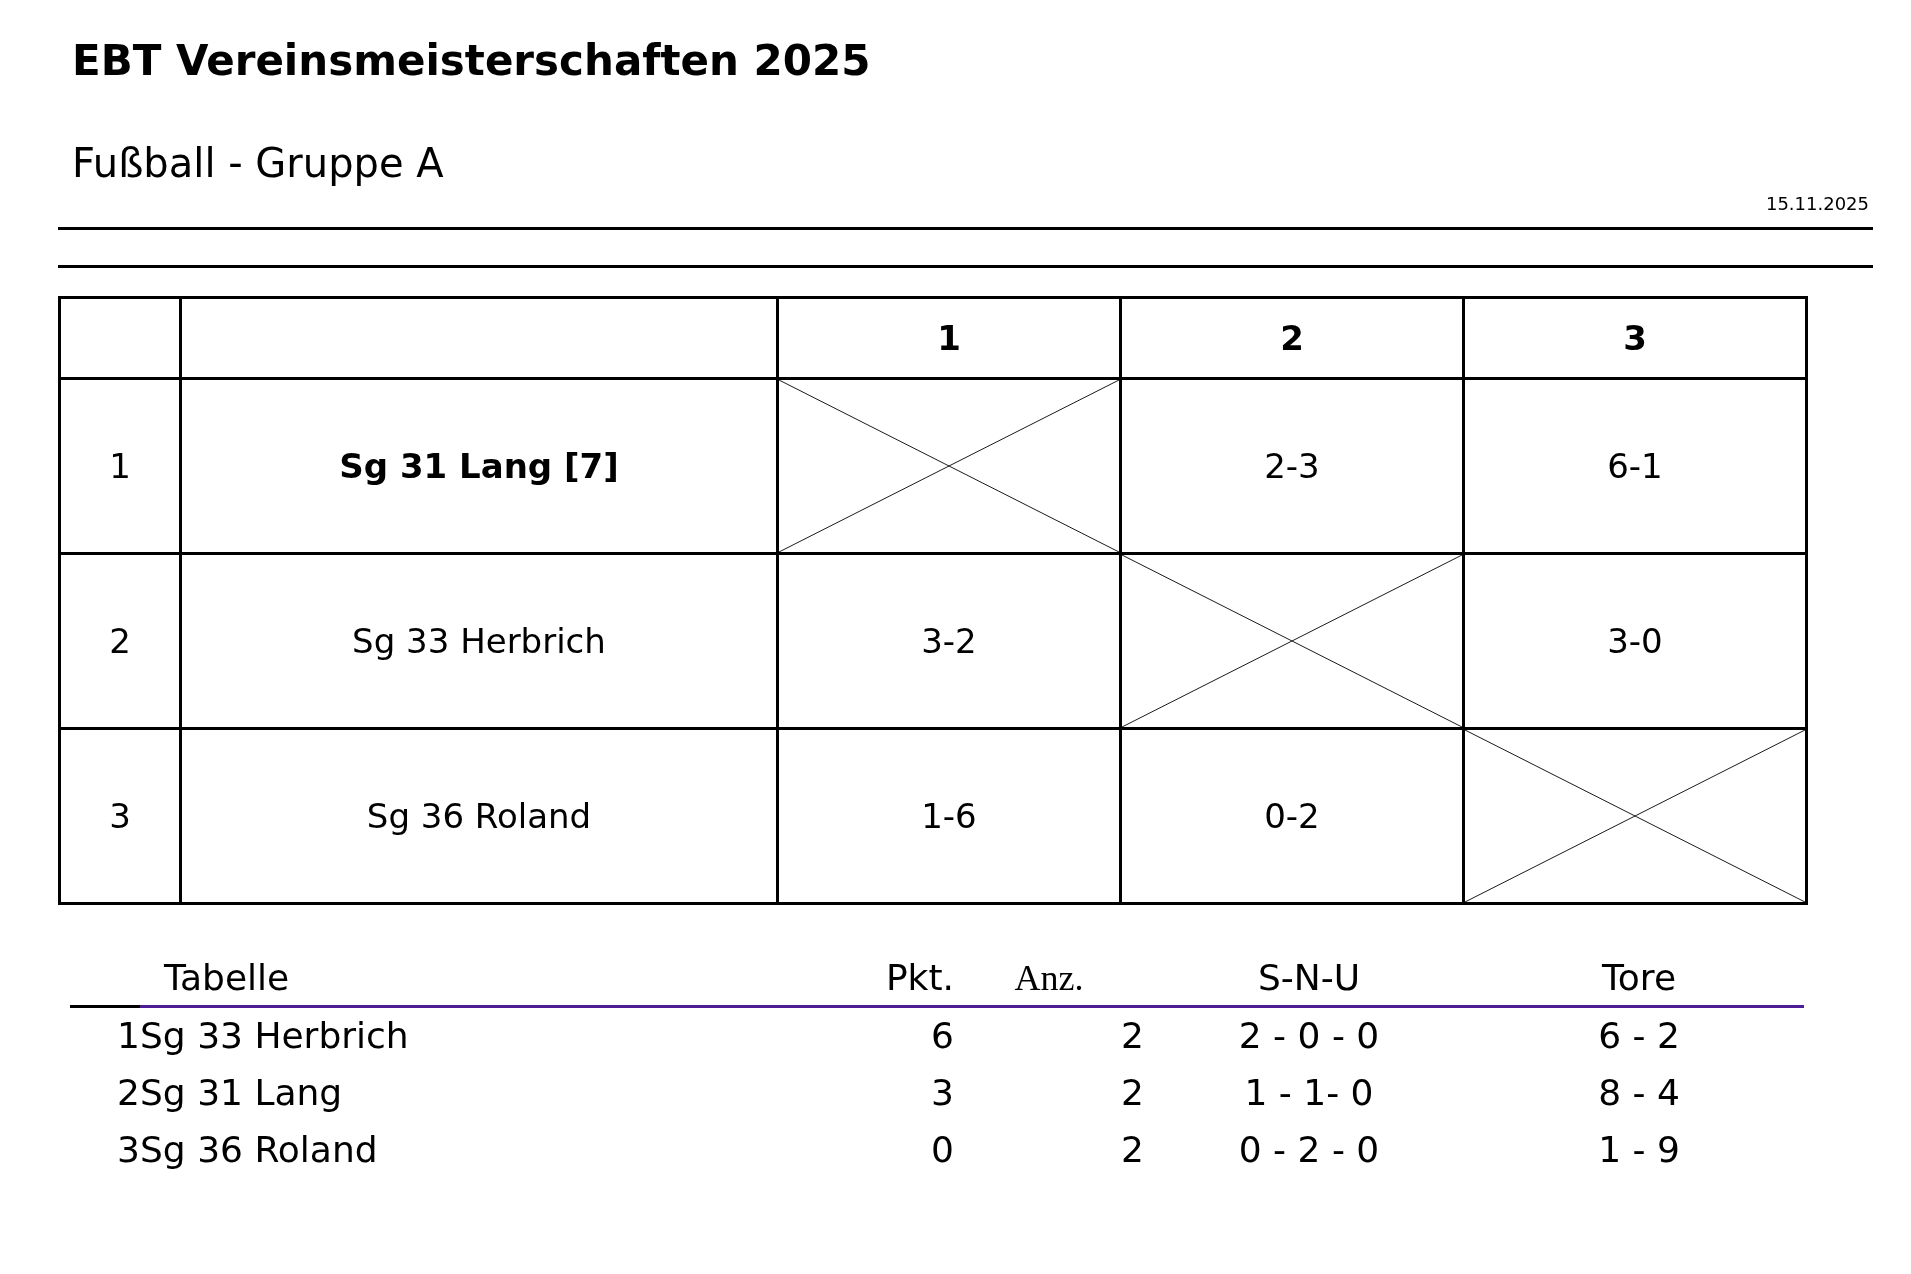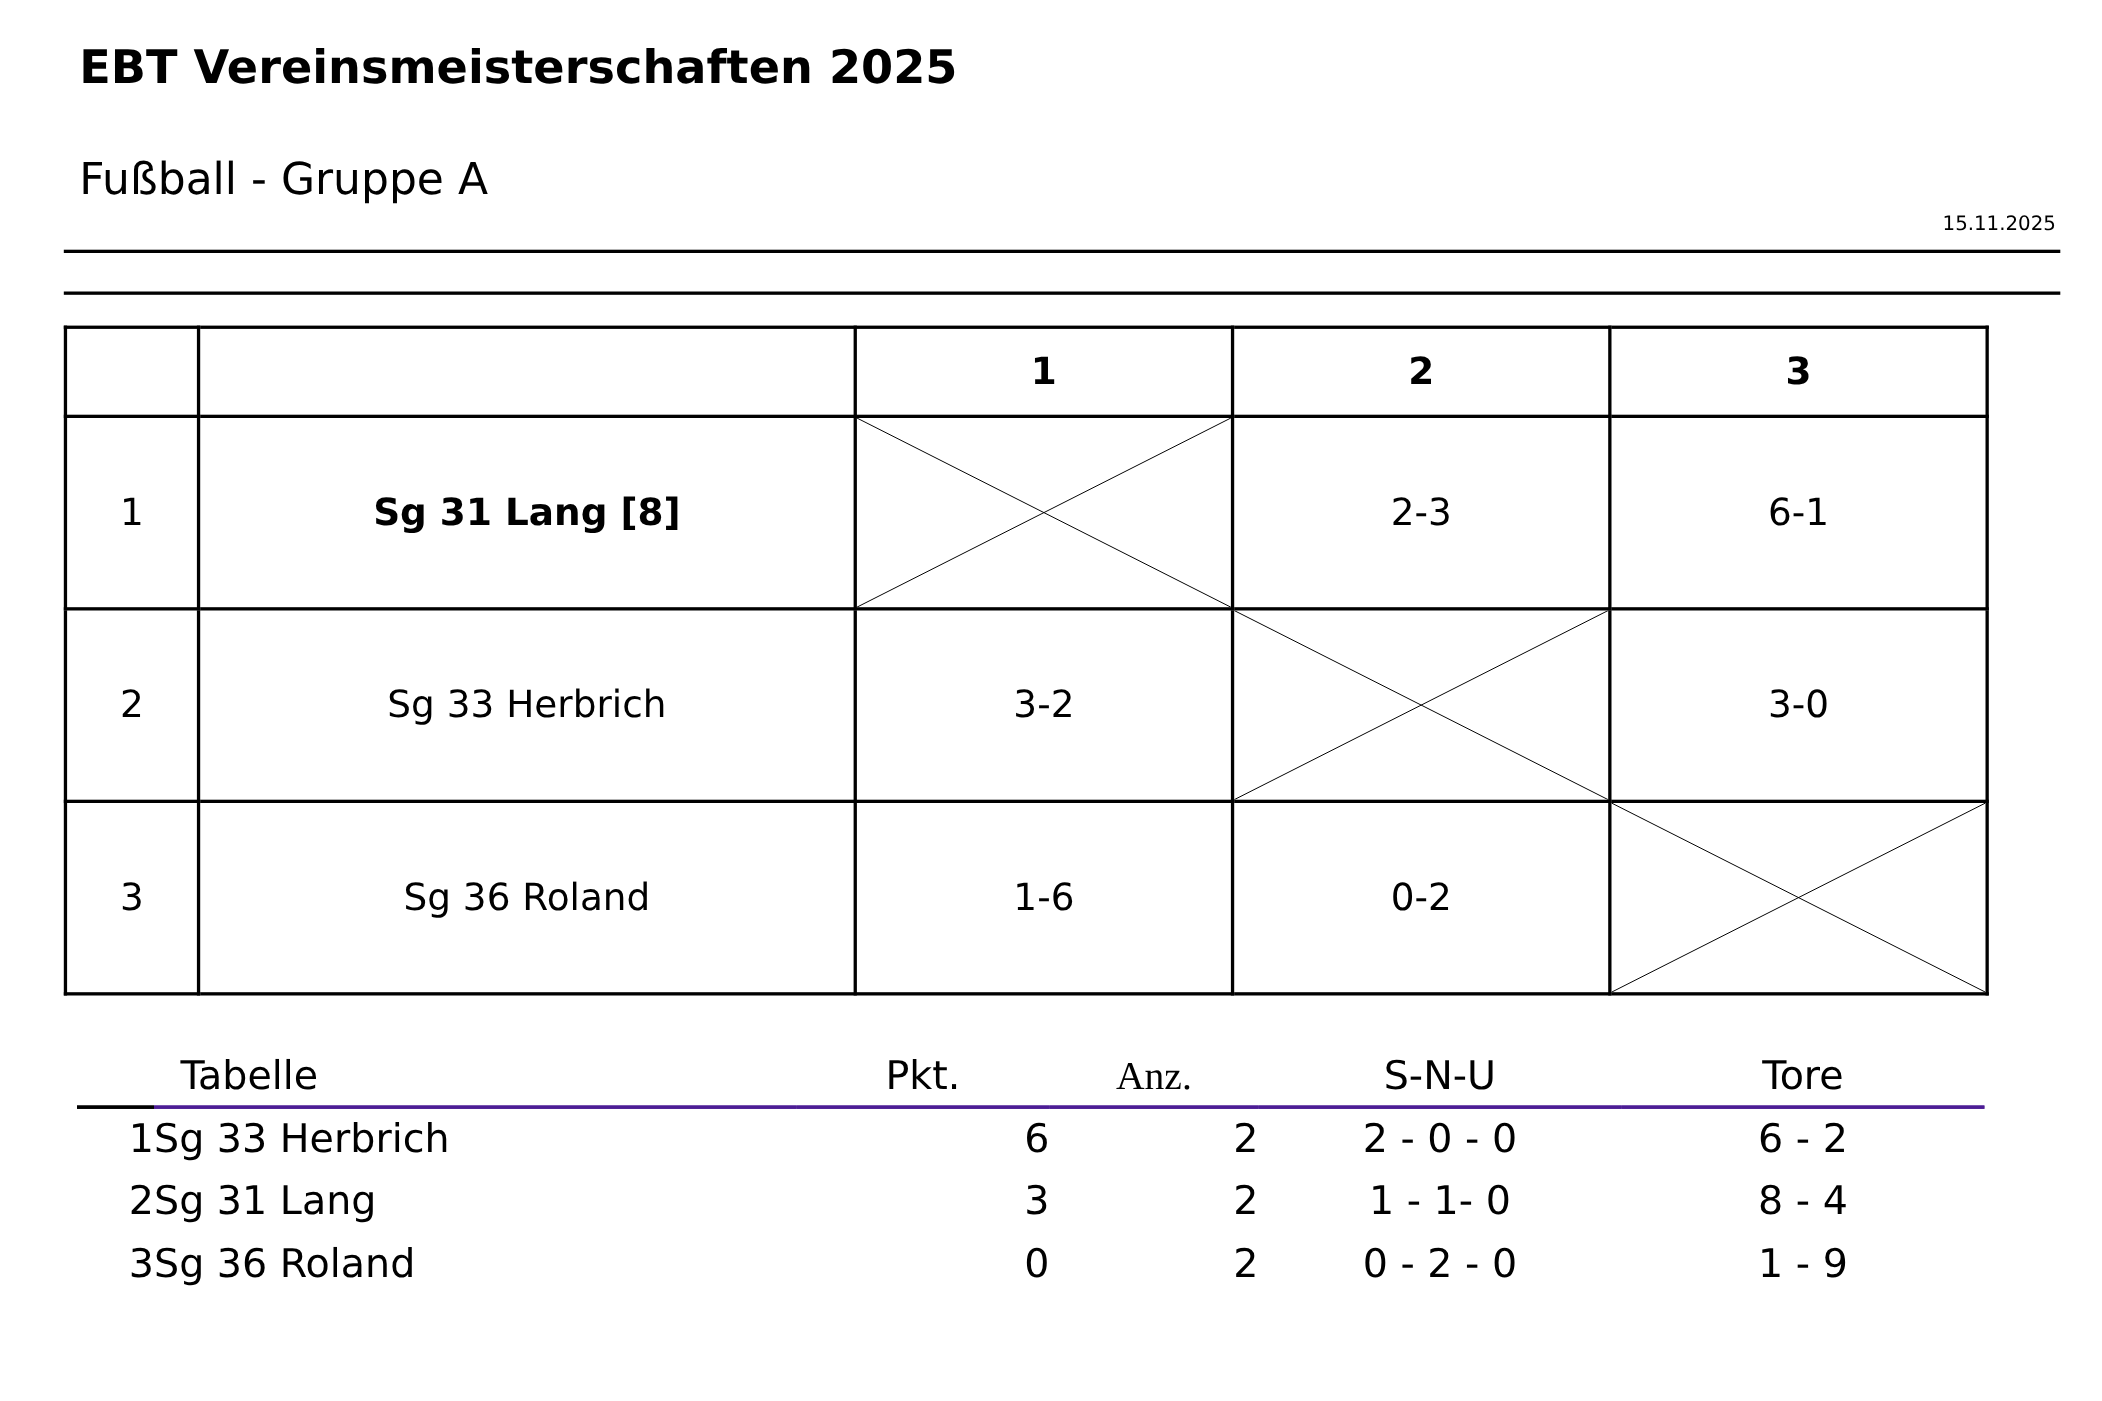--- a/index.html
+++ b/index.html
@@ -149,21 +149,21 @@
   }
   .s-pos   { width: 70px;  text-align: right; padding-right: 14px; }
   .s-team  { width: 560px; text-align: left; }
   .s-pkt   { width: 230px; text-align: right; padding-right: 36px; }
   .s-anz   { width: 190px; text-align: right; padding-right: 34px; }
   .s-snu   { width: 330px; text-align: center; }
   .s-tore  { width: 330px; text-align: center; }
 
   .standings thead .s-pos { border-bottom: 3px solid #000; }
   .standings thead .h-team { text-align: left; padding-left: 24px; }
-  .standings thead .h-pkt { text-align: center; padding-right: 0; }
+  .standings thead .h-pkt { text-align: right; padding-right: 0; }
   .standings thead .h-anz { text-align: center; padding-right: 0; font-family: Liberation Serif, serif; }
 </style>
 </head>
 <body>
 
 <div class="page">
 
   <div class="title">EBT Vereinsmeisterschaften 2025</div>
   <div class="subtitle">Fußball - Gruppe A</div>
   <div class="date">15.11.2025</div>
@@ -177,21 +177,21 @@
         <th class="col-rank"></th>
         <th class="col-name"></th>
         <th class="col-res">1</th>
         <th class="col-res">2</th>
         <th class="col-res">3</th>
       </tr>
     </thead>
     <tbody>
       <tr>
         <td class="cell-rank">1</td>
-        <td class="cell-name leader">Sg 31 Lang [8]</td>
+        <td class="cell-name leader">Sg 31 Lang [7]</td>
         <td class="cell-res xcell">
           <svg viewBox="0 0 100 100" preserveAspectRatio="none">
             <line x1="0" y1="0" x2="100" y2="100" stroke="#000" stroke-width="0.9" vector-effect="non-scaling-stroke"></line>
             <line x1="100" y1="0" x2="0" y2="100" stroke="#000" stroke-width="0.9" vector-effect="non-scaling-stroke"></line>
           </svg>
         </td>
         <td class="cell-res">2-3</td>
         <td class="cell-res">6-1</td>
       </tr>
       <tr>

